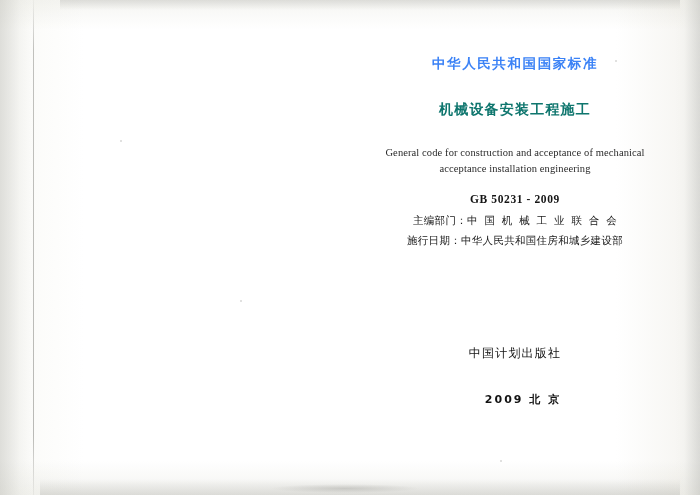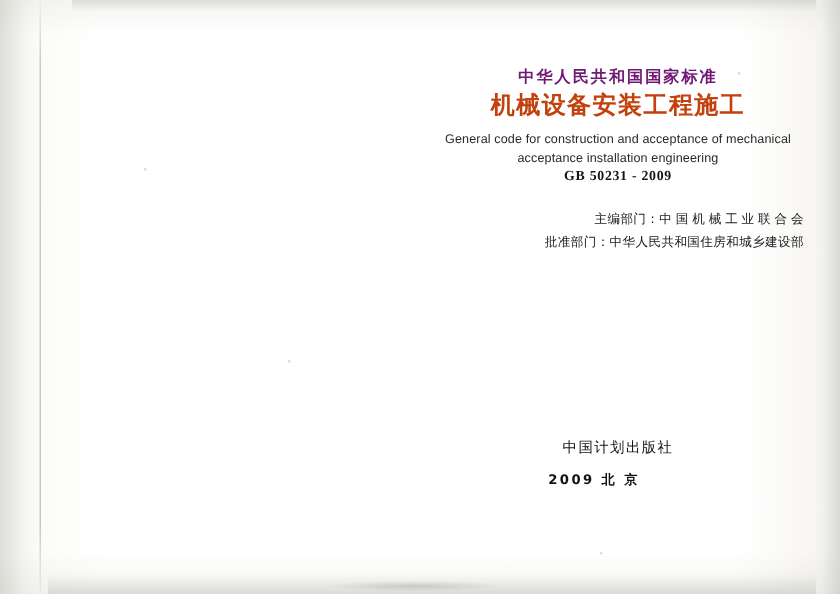--- a/index.html
+++ b/index.html
@@ -75,69 +75,70 @@
     width: 310px;
     text-align: center;
     color: #141414;
   }
 
   .nat-standard {
     font-family: "DejaVu Sans", "Liberation Sans", sans-serif;
     font-weight: bold;
     font-size: 13.5px;
     letter-spacing: 1.6px;
-    color: #701a75;
+    color: #3b82f6;
+    margin-bottom: 26px;
   }
   .title-cn {
     font-family: Liberation Sans, sans-serif;
     font-weight: bold;
-    font-size: 20px;
+    font-size: 14px;
     letter-spacing: 1.2px;
     line-height: 1.55;
-    color: #c2410c;
+    color: #0f766e;
   }
   .title-en {
-    margin-top: 4px;
-    font-family: Liberation Sans, sans-serif;
+    margin-top: 24px;
+    font-family: Liberation Serif, serif;
     font-size: 10.5px;
     line-height: 1.55;
     color: #2a2a2a;
     letter-spacing: 0.1px;
   }
   .code-no {
+    margin-top: 16px;
     font-family: "Liberation Serif", serif;
     font-weight: bold;
     font-size: 11.5px;
     letter-spacing: 0.6px;
     color: #151515;
   }
   .meta {
-    margin-top: 21px;
-    font-family: Liberation Serif, serif;
+    margin-top: 7px;
+    font-family: Liberation Mono, monospace;
     font-size: 10.5px;
     line-height: 1.85;
     color: #1a1a1a;
     letter-spacing: 0.3px;
-    text-align: right;
   }
   .meta div { white-space: nowrap; }
   .publisher {
     position: absolute;
     left: 360px;
-    top: 365px;
+    top: 345px;
     width: 310px;
     text-align: center;
     font-family: "DejaVu Sans", "Liberation Sans", sans-serif;
     font-size: 12px;
     letter-spacing: 1.2px;
     color: #131313;
   }
   .pubyear {
     position: absolute;
-    left: 340px;
+    left: 368px;
     top: 392px;
     width: 310px;
     text-align: center;
     font-family: "DejaVu Sans", "Liberation Sans", sans-serif;
     font-weight: bold;
     font-size: 11px;
     letter-spacing: 2px;
     color: #131313;
   }
   
@@ -174,19 +175,19 @@
 
     <div class="title-en">
       <div>General code for construction and acceptance of mechanical</div>
       <div>acceptance installation engineering</div>
     </div>
 
     <div class="code-no">GB 50231 - 2009</div>
 
     <div class="meta">
       <div>主编部门：中 国 机 械 工 业 联 合 会</div>
-      <div>批准部门：中华人民共和国住房和城乡建设部</div>
+      <div>施行日期：中华人民共和国住房和城乡建设部</div>
     </div>
   </div>
 
   <div class="publisher">中国计划出版社</div>
   <div class="pubyear">2009 北 京</div>
 </div>
 
 </body></html>

